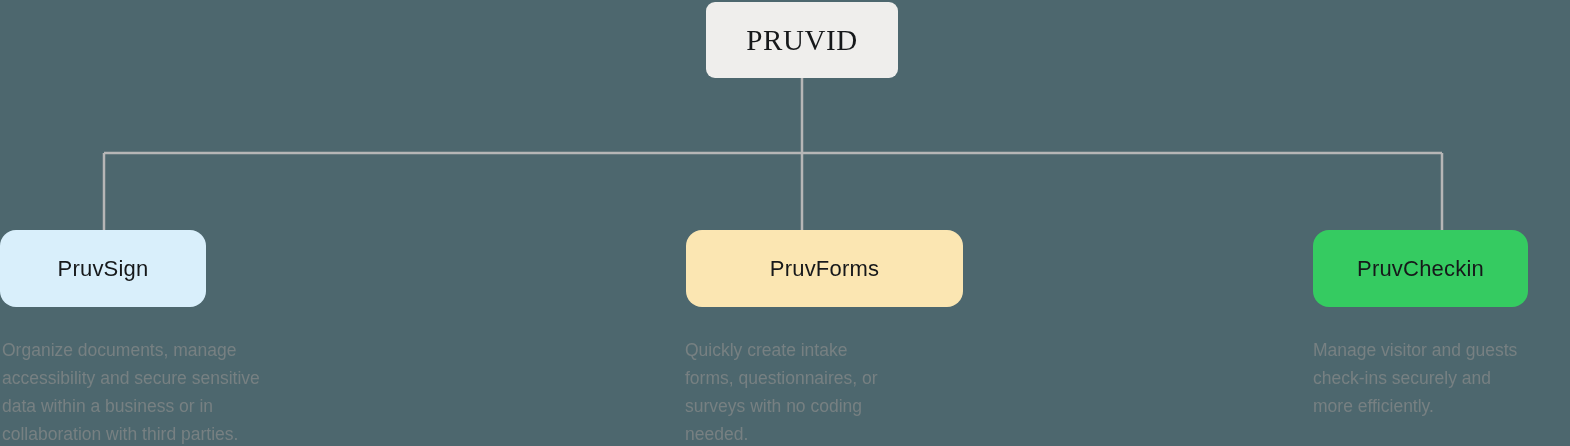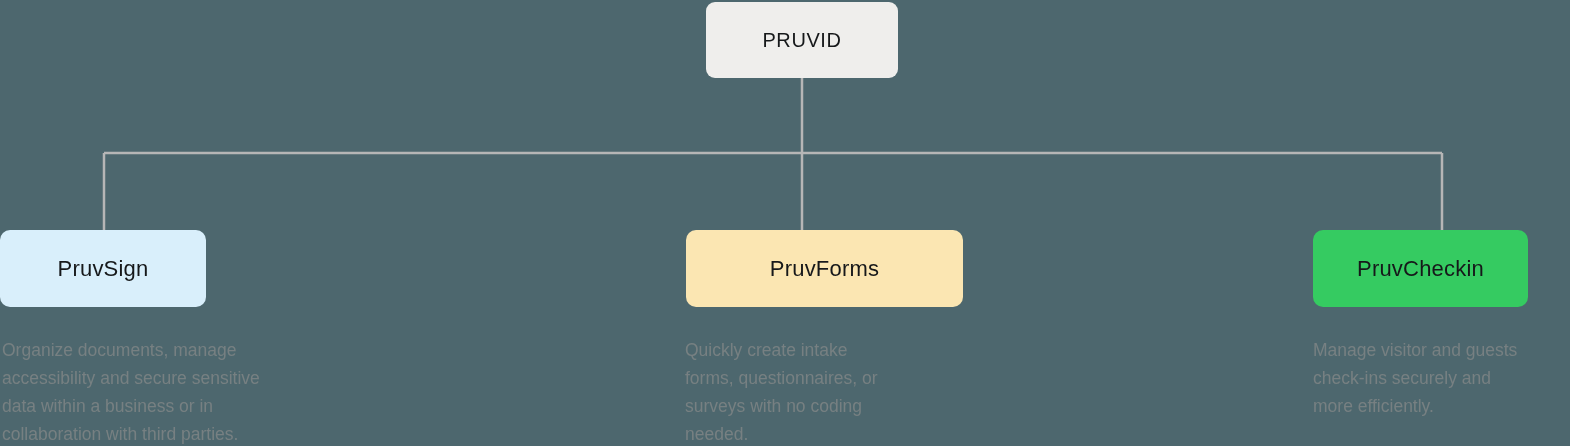--- a/index.html
+++ b/index.html
@@ -23,39 +23,40 @@
   .connectors path {
     fill: none;
     stroke: var(--connector, #b6b6b6);
     stroke-width: 2.5;
   }
   .node {
     position: absolute;
     display: flex;
     align-items: center;
     justify-content: center;
-    border-radius: 10px;
+    border-radius: 16px;
     box-sizing: border-box;
   }
   .node-label {
     font-size: 22px;
     font-weight: 500;
     color: var(--label, #16181a);
     letter-spacing: 0.2px;
     white-space: nowrap;
   }
   .node-root {
     left: 706px; top: 2px;
     width: 192px; height: 76px;
     background: var(--rootbg, #efeeec);
     border-radius: 9px;
   }
   .node-root .node-label {
-    font-size: 20px;
+    font-size: 29px;
     letter-spacing: 0.6px;
+    font-family: Liberation Serif, serif;
   }
   .node-sign    { left: 0px;    top: 230px; width: 206px; height: 77px; }
   .node-forms   { left: 686px;  top: 230px; width: 277px; height: 77px; }
   .node-checkin { left: 1313px; top: 230px; width: 215px; height: 77px; }
   .desc {
     position: absolute;
     top: 336px;
     font-size: 17.5px;
     line-height: 28px;
     color: var(--desc, #778082);

